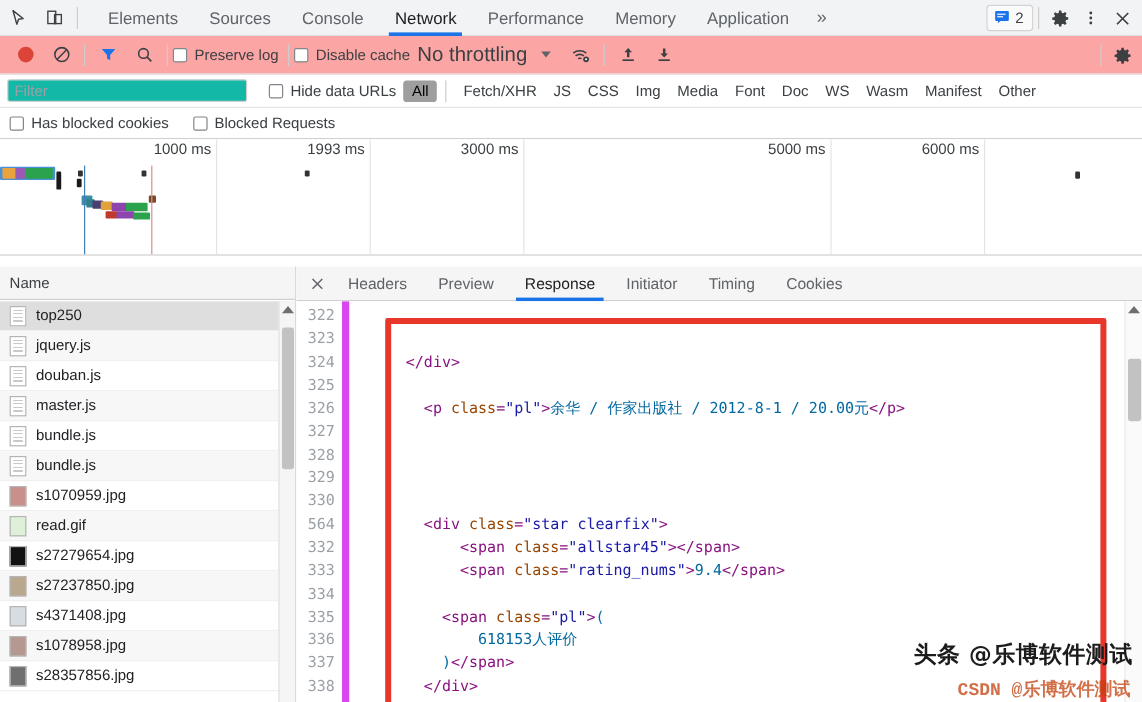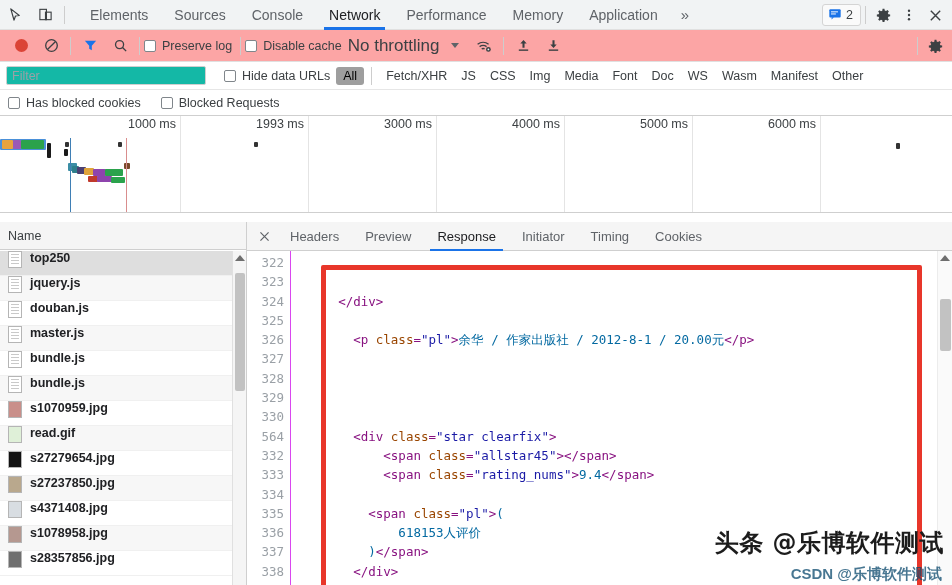--- a/index.html
+++ b/index.html
@@ -112,45 +112,44 @@
   
   .netlist { width: 247px; border-right:1px solid #cfcfcf; position:relative;
              background:#fff; overflow:hidden; }
   .nl-head {
     height:28px; display:flex; align-items:center; padding-left:8px;
     font-size:12.5px; color:#3c4043; background:#f5f5f5;
     border-bottom:1px solid #cfcfcf;
   }
   .nl-rows { position:absolute; top:29px; left:0; right:0; bottom:0; overflow:hidden;}
   .nl-row {
-    height:25px; display:flex; padding-left:8px; gap:8px;
+    height:25px; display:flex; align-items:center; padding-left:8px; gap:8px;
     font-size:12.5px; color:#202124; cursor:pointer;
     border-bottom:1px solid #f0f0f0;
-    font-weight:bold;
   }
   .nl-row:nth-child(even){ background:#f7f7f7; }
   .nl-row.sel { background:#dedede; }
   .fico { width:14px; height:17px; flex:0 0 14px; border:1px solid #b5b5b5;
           background:#fff; position:relative; overflow:hidden; }
   .fico .lines { position:absolute; inset:2px; background:
       repeating-linear-gradient(to bottom,#c9c9c9 0 1px,transparent 1px 3px); }
   .nl-scroll {
     position:absolute; top:29px; right:0; width:14px; bottom:0; background:#f5f5f5;
     border-left:1px solid #e0e0e0;
   }
   .nl-thumb { position:absolute; top:22px; left:2px; width:10px; height:118px;
               background:#c2c2c2; border-radius:2px; }
   .sc-arrow { width:0;height:0;margin:4px auto 0;
      border-left:5px solid transparent;border-right:5px solid transparent;
      border-bottom:6px solid #6e6e6e;}
 
   
   .detail { flex:1; position:relative; background:#fff; overflow:hidden; }
   .dt-tabs {
-    height:29px; display:flex; background:#f5f5f5;
+    height:29px; display:flex; align-items:center; background:#f5f5f5;
     border-bottom:1px solid #cfcfcf; padding-left:4px;
   }
   .dt-close { width:26px;height:29px;display:flex;align-items:center;
               justify-content:center;cursor:pointer;color:#5f6368;font-size:15px;}
   .dt-tab {
     padding:0 13px; height:29px; line-height:29px; font-size:13px;
     color:#5f6368; cursor:pointer; position:relative; white-space:nowrap;
   }
   .dt-tab.active { color:#202124; }
   .dt-tab.active::after {
@@ -159,21 +158,21 @@
   }
   .code-wrap {
     position:absolute; top:29px; left:0; right:0; bottom:0;
     overflow:hidden; background:#fff;
     font-family: "DejaVu Sans Mono", "Liberation Mono", monospace;
     font-size:12.5px; line-height:19.3px;
   }
   .gutter {
     position:absolute; top:0; left:0; width:44px; bottom:0;
     text-align:right; color:#9aa0a6; background:#fff;
-    border-right:1px solid #d946ef; padding-top:2px;
+    border-right:6px solid #d946ef; padding-top:2px;
   }
   .gutter div { padding-right:6px; height:19.3px; }
   .codearea { position:absolute; top:0; left:46px; right:16px; bottom:0;
               padding-top:2px; white-space:pre; }
   .codearea div { height:19.3px; color:#202124; }
   .tok-tag   { color:#881280; }
   .tok-attr  { color:#994500; }
   .tok-val   { color:#1a1aa6; }
   .tok-txt   { color:#0369a1; }
   .redbox {
@@ -182,28 +181,28 @@
   }
   .dt-scroll {
     position:absolute; top:29px; right:0; width:15px; bottom:0;
     background:#fafafa; border-left:1px solid #ececec;
   }
   .dt-thumb { position:absolute; top:48px; left:2px; width:11px; height:52px;
               background:#c2c2c2; border-radius:2px; }
 
   
   .wm {
-    position:absolute; right:8px; bottom:26px; font-size:24px; font-weight:bold;
+    position:absolute; right:8px; bottom:26px; font-size:19px; font-weight:bold;
     color:#1c1c1c; white-space:nowrap; letter-spacing:0.5px;
     font-family:"DejaVu Sans", sans-serif;
   }
   .wm2 {
     position:absolute; right:10px; bottom:1px; font-size:15px; font-weight:bold;
-    color:#0c4a6e; white-space:nowrap; opacity:.75;
-    font-family:Liberation Sans, sans-serif;
+    color:#c2410c; white-space:nowrap; opacity:.75;
+    font-family:Liberation Mono, monospace;
   }
 </style>
 </head>
 <body>
 
 <div id="app">
 
   <div class="tabbar">
     <div class="tb-icon">
       <svg width="15" height="15" viewBox="0 0 16 16">
@@ -365,23 +364,20 @@
   <div class="overview">
     <div class="ov-ruler">
       <div class="ov-tick" style="left:0;width:128px">
           <span>1000 ms</span>
         </div>
       <div class="ov-tick" style="left:128px;width:128px">
           <span>1993 ms</span>
         </div>
       <div class="ov-tick" style="left:256px;width:128px">
           <span>3000 ms</span>
-        </div>
-      <div class="ov-tick" style="left:384px;width:128px">
-          <span>4000 ms</span>
         </div>
       <div class="ov-tick" style="left:512px;width:128px">
           <span>5000 ms</span>
         </div>
       <div class="ov-tick" style="left:640px;width:128px">
           <span>6000 ms</span>
         </div>
     </div>
     <div>
       <div class="ov-bar" style="left:0;top:23px;width:46px;height:11px;background:#4a90d9"></div>

